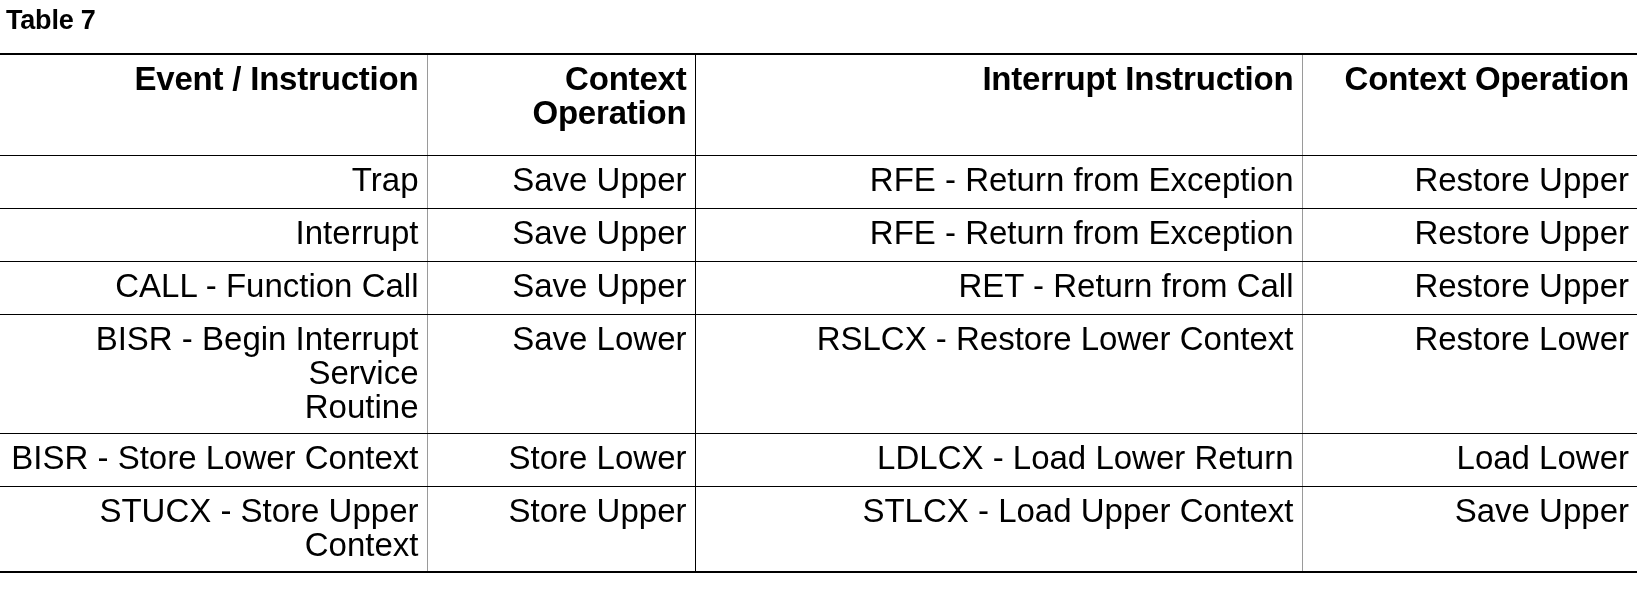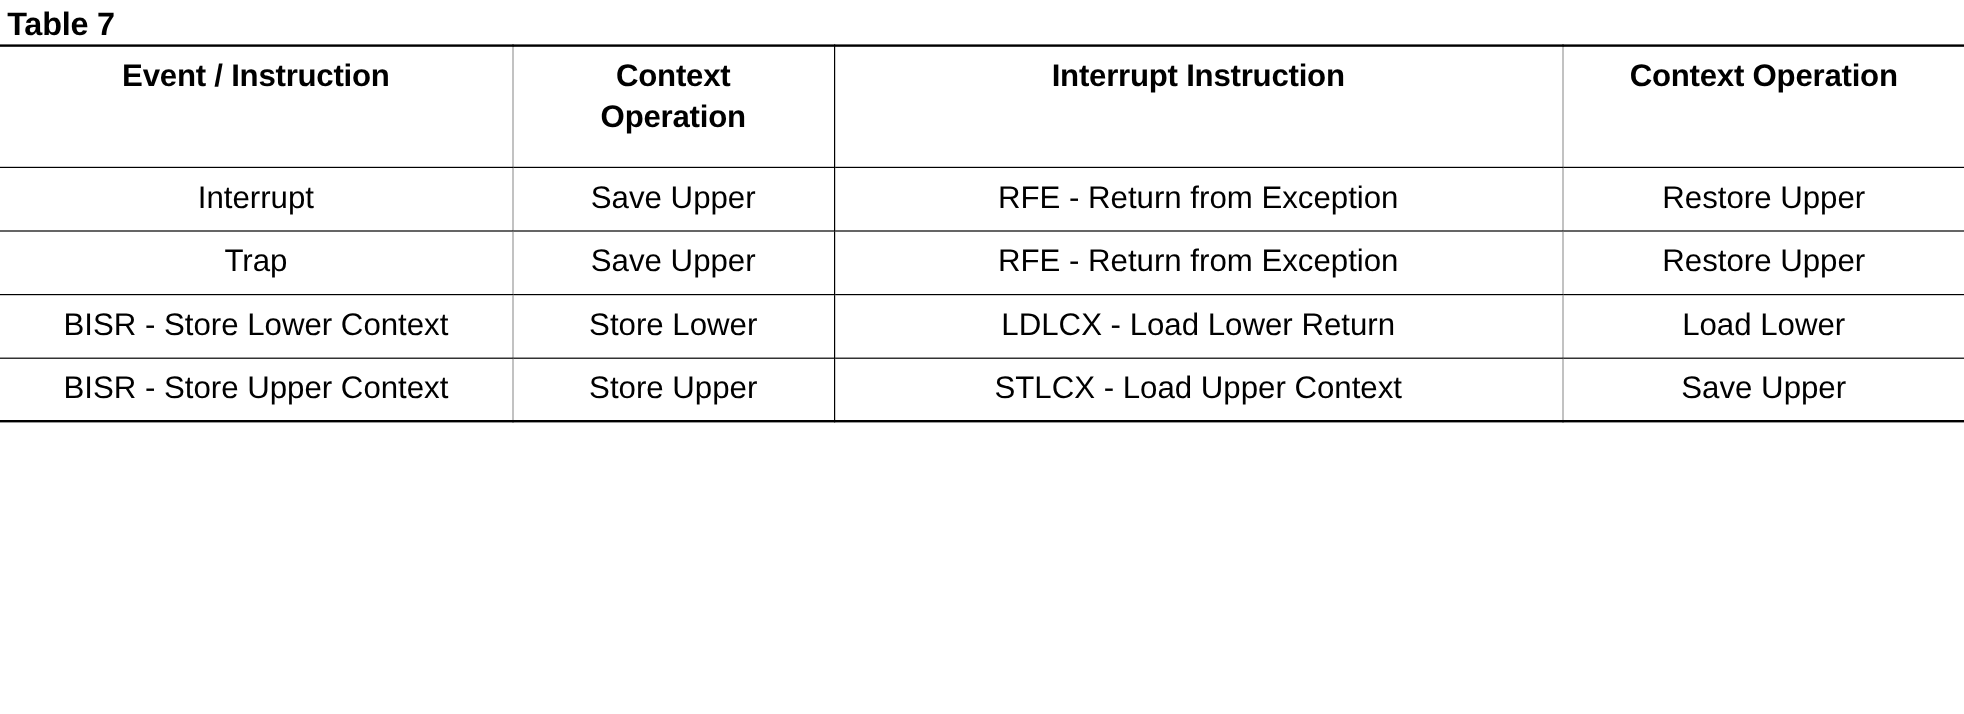--- a/index.html
+++ b/index.html
@@ -23,21 +23,21 @@
   }
 
   
   .caption {
     display: flex;
     align-items: center;
     font-weight: bold;
     font-size: 27px;
     line-height: 34px;
     letter-spacing: -0.2px;
-    padding: 3px 0 0 6px;
+    padding: 3px 0 16px 6px;
     white-space: nowrap;
   }
   .caption .cap-label {
     width: 178px;
     flex: 0 0 178px;
   }
   .caption .cap-title {
     flex: 1 1 auto;
   }
 
@@ -50,22 +50,22 @@
     border-bottom: 2.2px solid #000;
   }
   table.ctx-table col.c1 { width: 427px; }
   table.ctx-table col.c2 { width: 268px; }
   table.ctx-table col.c3 { width: 607px; }
   table.ctx-table col.c4 { width: 335px; }
 
   table.ctx-table th,
   table.ctx-table td {
     vertical-align: top;
-    text-align: center;
-    font-size: 26px;
+    text-align: right;
+    font-size: 33px;
     line-height: 34px;
     padding: 7px 8px 9px 8px;
     box-sizing: border-box;
     border-bottom: 1.6px solid #000;
   }
 
   
   table.ctx-table .col-b1 { border-right: 1.1px solid #9a9a9a; }
   table.ctx-table .col-b2 { border-right: 1.6px solid #000; }
   table.ctx-table .col-b3 { border-right: 1.1px solid #9a9a9a; }
@@ -110,45 +110,60 @@
           <span class="wrap-line">Context</span>
           <span class="wrap-line">Operation</span>
         </th>
         <th class="col-b3">Interrupt Instruction</th>
         <th>Context Operation</th>
       </tr>
     </thead>
     <tbody>
 
       <tr class="row-std">
+        <td class="col-b1">Trap</td>
+        <td class="col-b2">Save Upper</td>
+        <td class="col-b3">RFE - Return from Exception</td>
+        <td>Restore Upper</td>
+      </tr>
+
+      <tr class="row-std">
         <td class="col-b1">Interrupt</td>
         <td class="col-b2">Save Upper</td>
         <td class="col-b3">RFE - Return from Exception</td>
         <td>Restore Upper</td>
       </tr>
 
       <tr class="row-std">
-        <td class="col-b1">Trap</td>
+        <td class="col-b1">CALL - Function Call</td>
         <td class="col-b2">Save Upper</td>
-        <td class="col-b3">RFE - Return from Exception</td>
+        <td class="col-b3">RET - Return from Call</td>
         <td>Restore Upper</td>
       </tr>
 
-
+      <tr class="row-tall">
+        <td class="col-b1">
+          <span class="wrap-line">BISR - Begin Interrupt Service</span>
+          <span class="wrap-line">Routine</span>
+        </td>
+        <td class="col-b2">Save Lower</td>
+        <td class="col-b3">RSLCX - Restore Lower Context</td>
+        <td>Restore Lower</td>
+      </tr>
 
 
       <tr class="row-std">
         <td class="col-b1">BISR - Store Lower Context</td>
         <td class="col-b2">Store Lower</td>
         <td class="col-b3">LDLCX - Load Lower Return</td>
         <td>Load Lower</td>
       </tr>
 
       <tr class="row-std">
-        <td class="col-b1">BISR - Store Upper Context</td>
+        <td class="col-b1">STUCX - Store Upper Context</td>
         <td class="col-b2">Store Upper</td>
         <td class="col-b3">STLCX - Load Upper Context</td>
         <td>Save Upper</td>
       </tr>
 
     </tbody>
   </table>
 
 </div>
 

